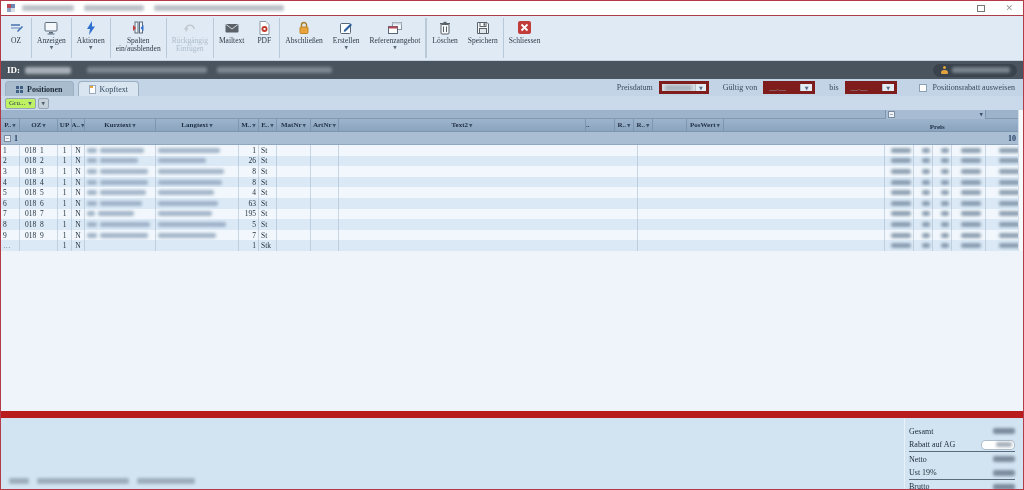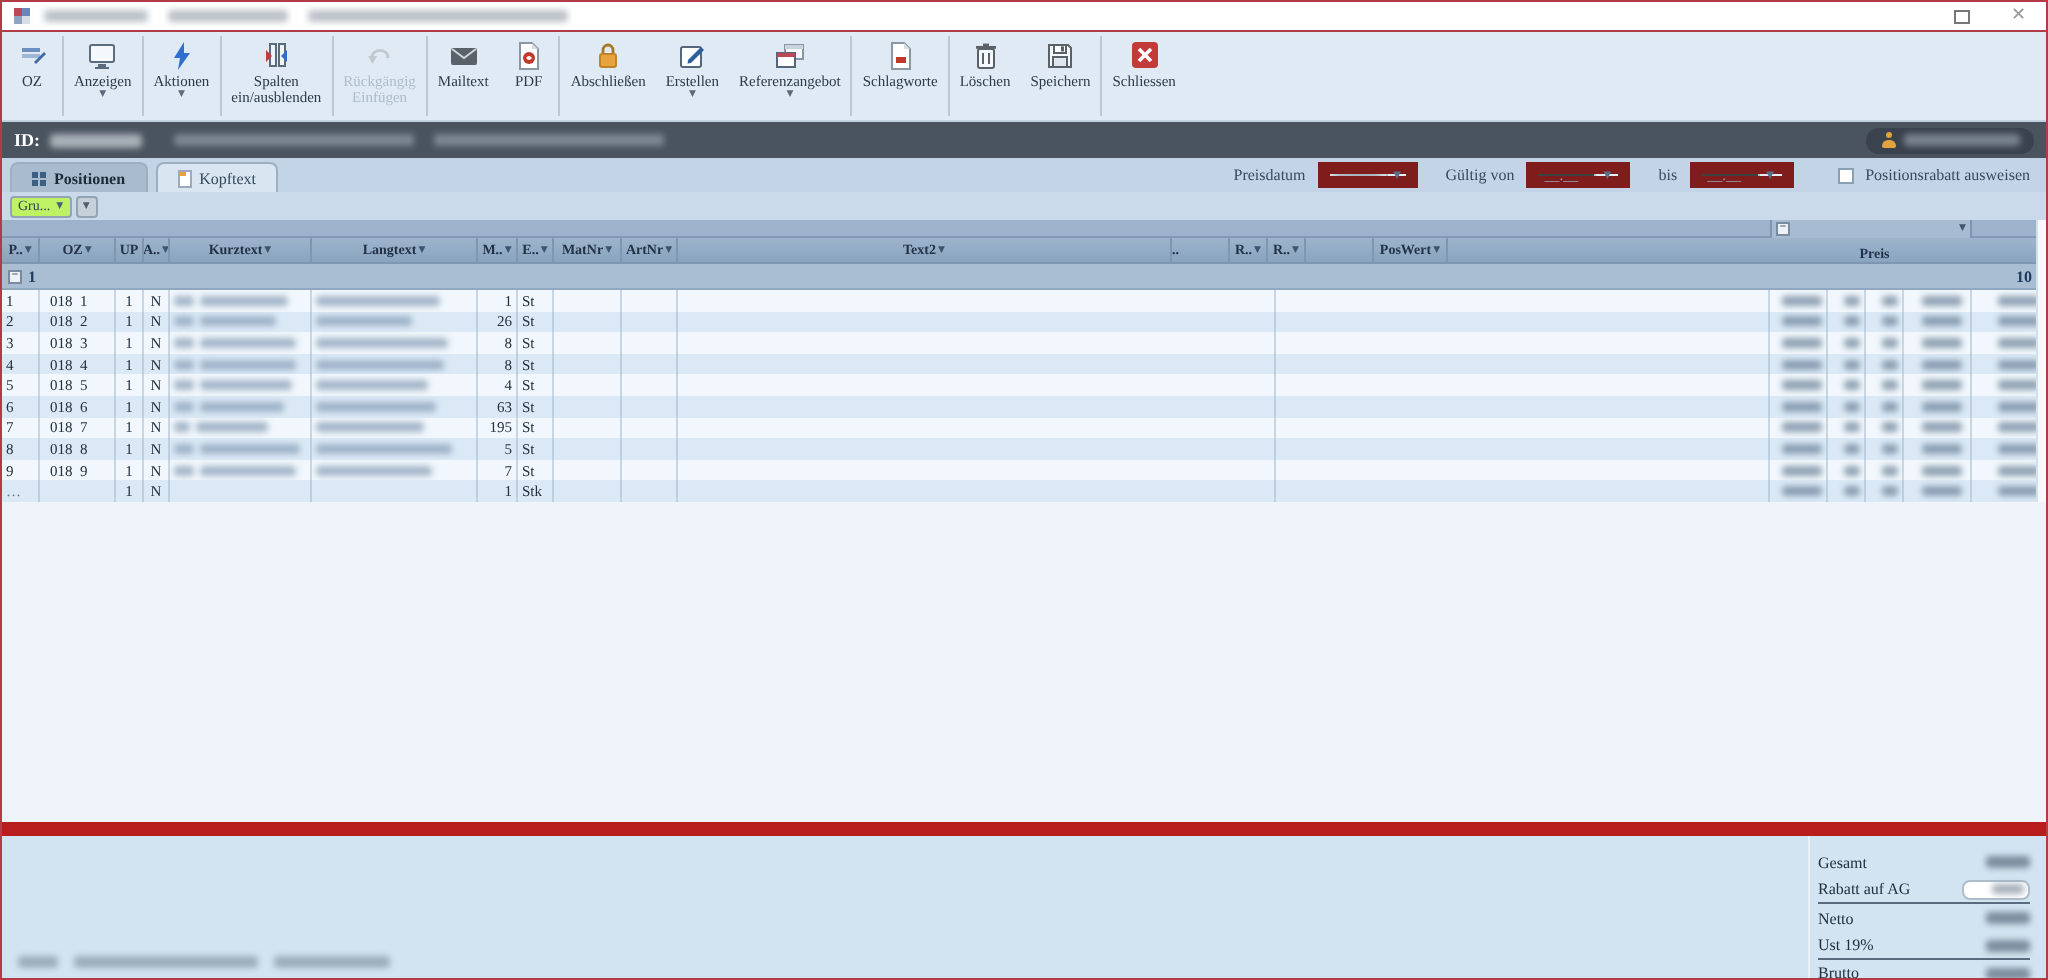--- a/index.html
+++ b/index.html
@@ -45,21 +45,21 @@
   .tab.active { background:#a9bccd; color:#1c2a3a; font-weight:bold; }
   .tab.inactive { background:#d9e6f1; color:#33475c; }
   .grid-ico { width:7px; height:7px; display:inline-block; background:
       linear-gradient(#3d5f83,#3d5f83) 0 0/3px 3px no-repeat,
       linear-gradient(#3d5f83,#3d5f83) 4px 0/3px 3px no-repeat,
       linear-gradient(#3d5f83,#3d5f83) 0 4px/3px 3px no-repeat,
       linear-gradient(#3d5f83,#3d5f83) 4px 4px/3px 3px no-repeat; }
   .page-ico { width:7px; height:9px; background:#ffffff; border:1px solid #9aabbd; position:relative; }
   .page-ico::after { content:""; position:absolute; left:0; top:0; width:3px; height:2px; background:#e8a33d; }
   .fields { position:absolute; right:0; top:0; height:17px; display:flex; align-items:center; gap:6px; padding-right:8px; font-size:8px; color:#3a4a5c; }
-  .combo { height:13px; background:#404040; border:6px solid #7f1d1d; display:flex; align-items:center; }
+  .combo { height:13px; background:#7f1d1d; border:3px solid #7f1d1d; display:flex; align-items:center; }
   .combo .val { flex:1 1 auto; padding:0 3px; font-size:7.5px; color:#98a4b0; overflow:hidden; }
   .combo .btn { width:12px; height:100%; background:#e4ecf4; border-left:1px solid #b4c2d0; display:flex; align-items:center; justify-content:center; font-family:"DejaVu Sans",sans-serif; font-size:5px; color:#5a7089; }
   .combo.graybg .val { background:#d8dde3; align-self:stretch; display:flex; align-items:center; }
   .checkbox { width:8px; height:8px; background:#ffffff; border:1px solid #8aa0b5; }
 
   
   .chiprow { height:14px; background:#cadaea; display:flex; align-items:center; padding-left:4px; gap:2px; flex:0 0 auto; }
   .chip { height:11px; background:#bef264; border:1px solid #93a4b2; border-radius:2px; display:flex; align-items:center; gap:3px; padding:0 3px; font-size:7px; color:#33424f; }
   .chip .caret, .mini-caret { font-family:"DejaVu Sans",sans-serif; font-size:4.5px; color:#4e6073; }
   .mini-btn { height:11px; width:11px; background:#c6d0d9; border:1px solid #93a4b2; border-radius:2px; display:flex; align-items:center; justify-content:center; }
@@ -225,30 +225,20 @@
             <rect x="5.5" y="2.5" width="9" height="7" fill="#f5f8fb" stroke="#8a97a3"></rect>
             <rect x="5.5" y="2.5" width="9" height="2" fill="#c9d4dd"></rect>
             <rect x="1.5" y="6.5" width="9" height="7" fill="#ffffff" stroke="#55657a"></rect>
             <rect x="1.5" y="6.5" width="9" height="2" fill="#b94a55"></rect>
           </svg>
         </div>
         <div class="lb">Referenzangebot</div>
         <div class="caret">▼</div>
       </div>
       <div class="tb-sep"></div>
-      <div class="tb-btn">
-        <div class="ic">
-          <svg width="16" height="16">
-            <path d="M4 1.5 h6 l3 3 v10 h-9 z" fill="#ffffff" stroke="#8a97a3"></path>
-            <path d="M10 1.5 l3 3 h-3 z" fill="#d5dde3"></path>
-            <rect x="6" y="8.5" width="5" height="3" fill="#c0392b"></rect>
-          </svg>
-        </div>
-        <div class="lb">Schlagworte</div>
-      </div>
       <div class="tb-sep"></div>
       <div class="tb-btn">
         <div class="ic">
           <svg width="16" height="16">
             <rect x="4" y="4.5" width="8" height="9.5" rx="1" fill="#f6f9fb" stroke="#5a6168"></rect>
             <rect x="3" y="3" width="10" height="1.4" fill="#5a6168"></rect>
             <rect x="6.5" y="1.8" width="3" height="1.4" fill="#5a6168"></rect>
             <line x1="6.5" y1="6.5" x2="6.5" y2="12" stroke="#5a6168"></line>
             <line x2="9.5" y1="6.5" x1="9.5" y2="12" stroke="#5a6168"></line>
           </svg>

